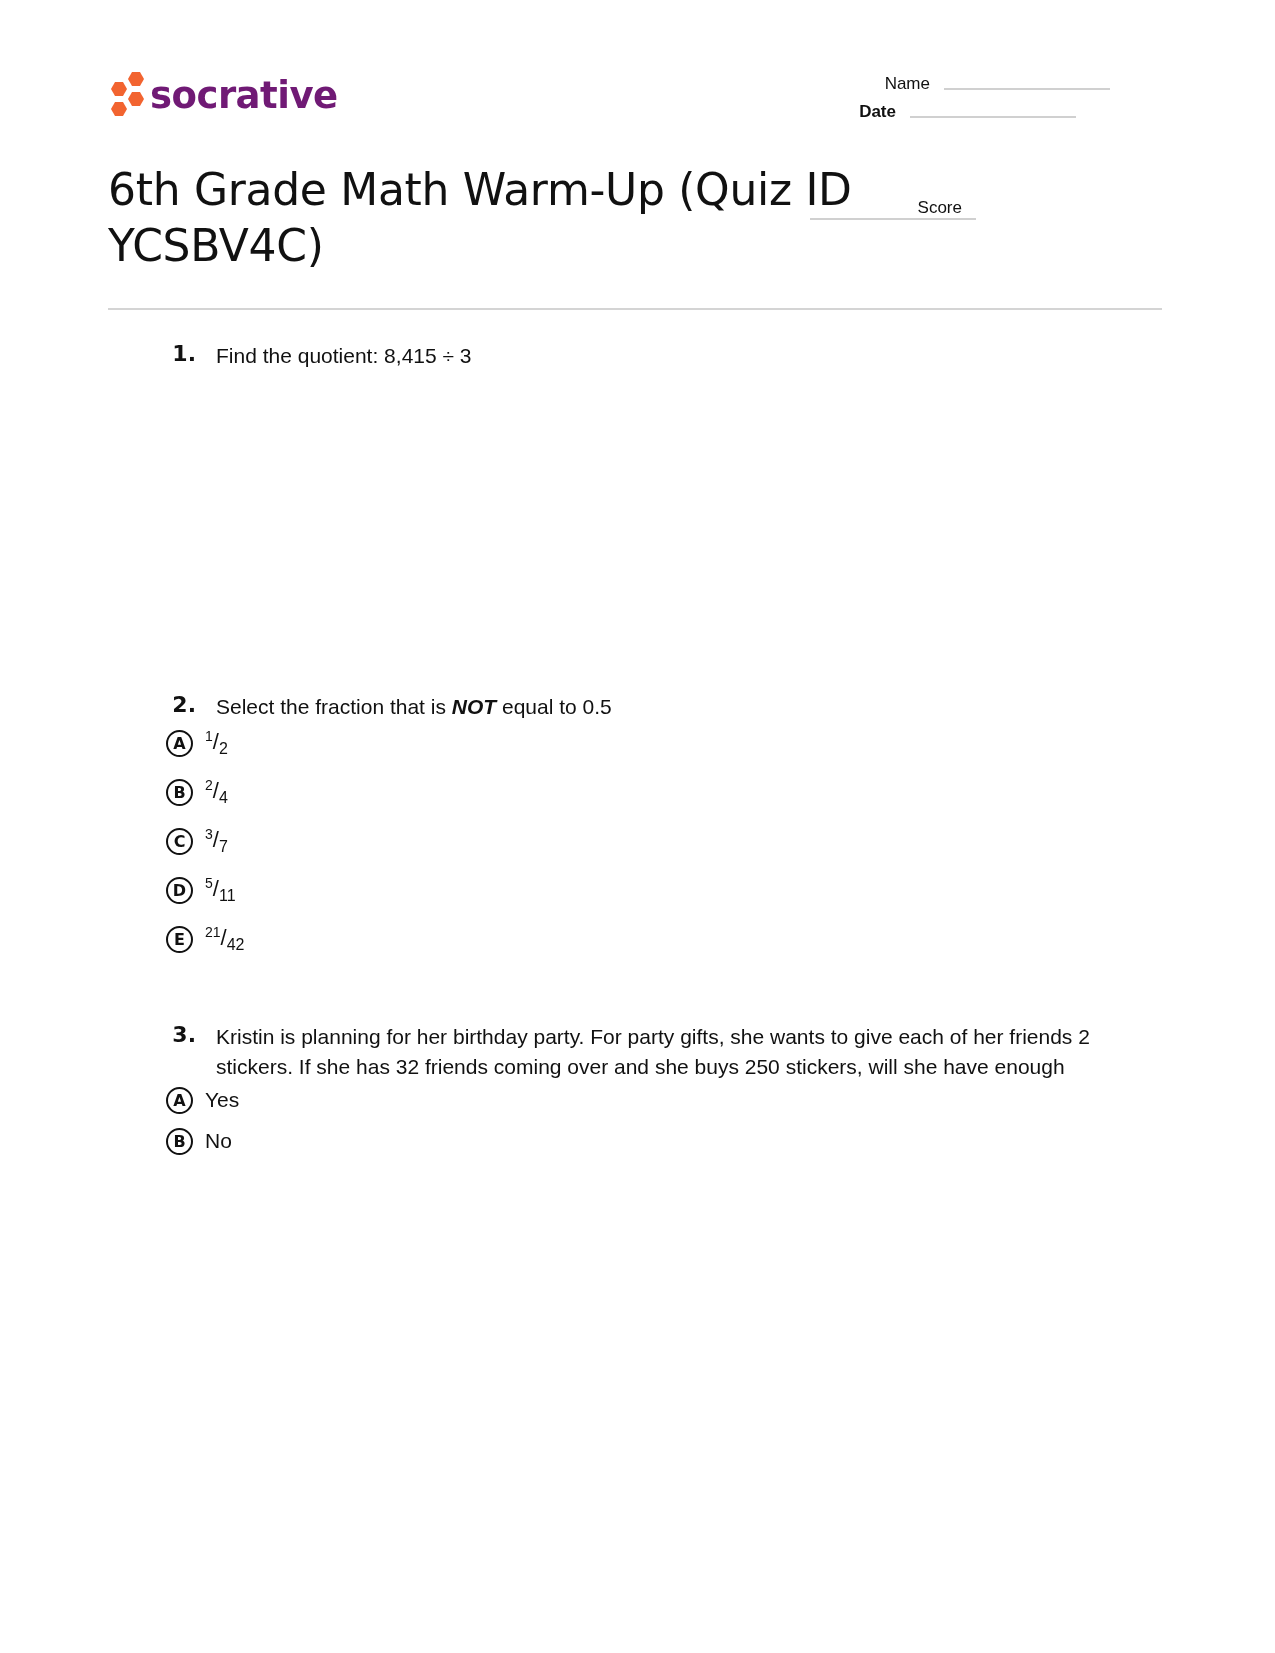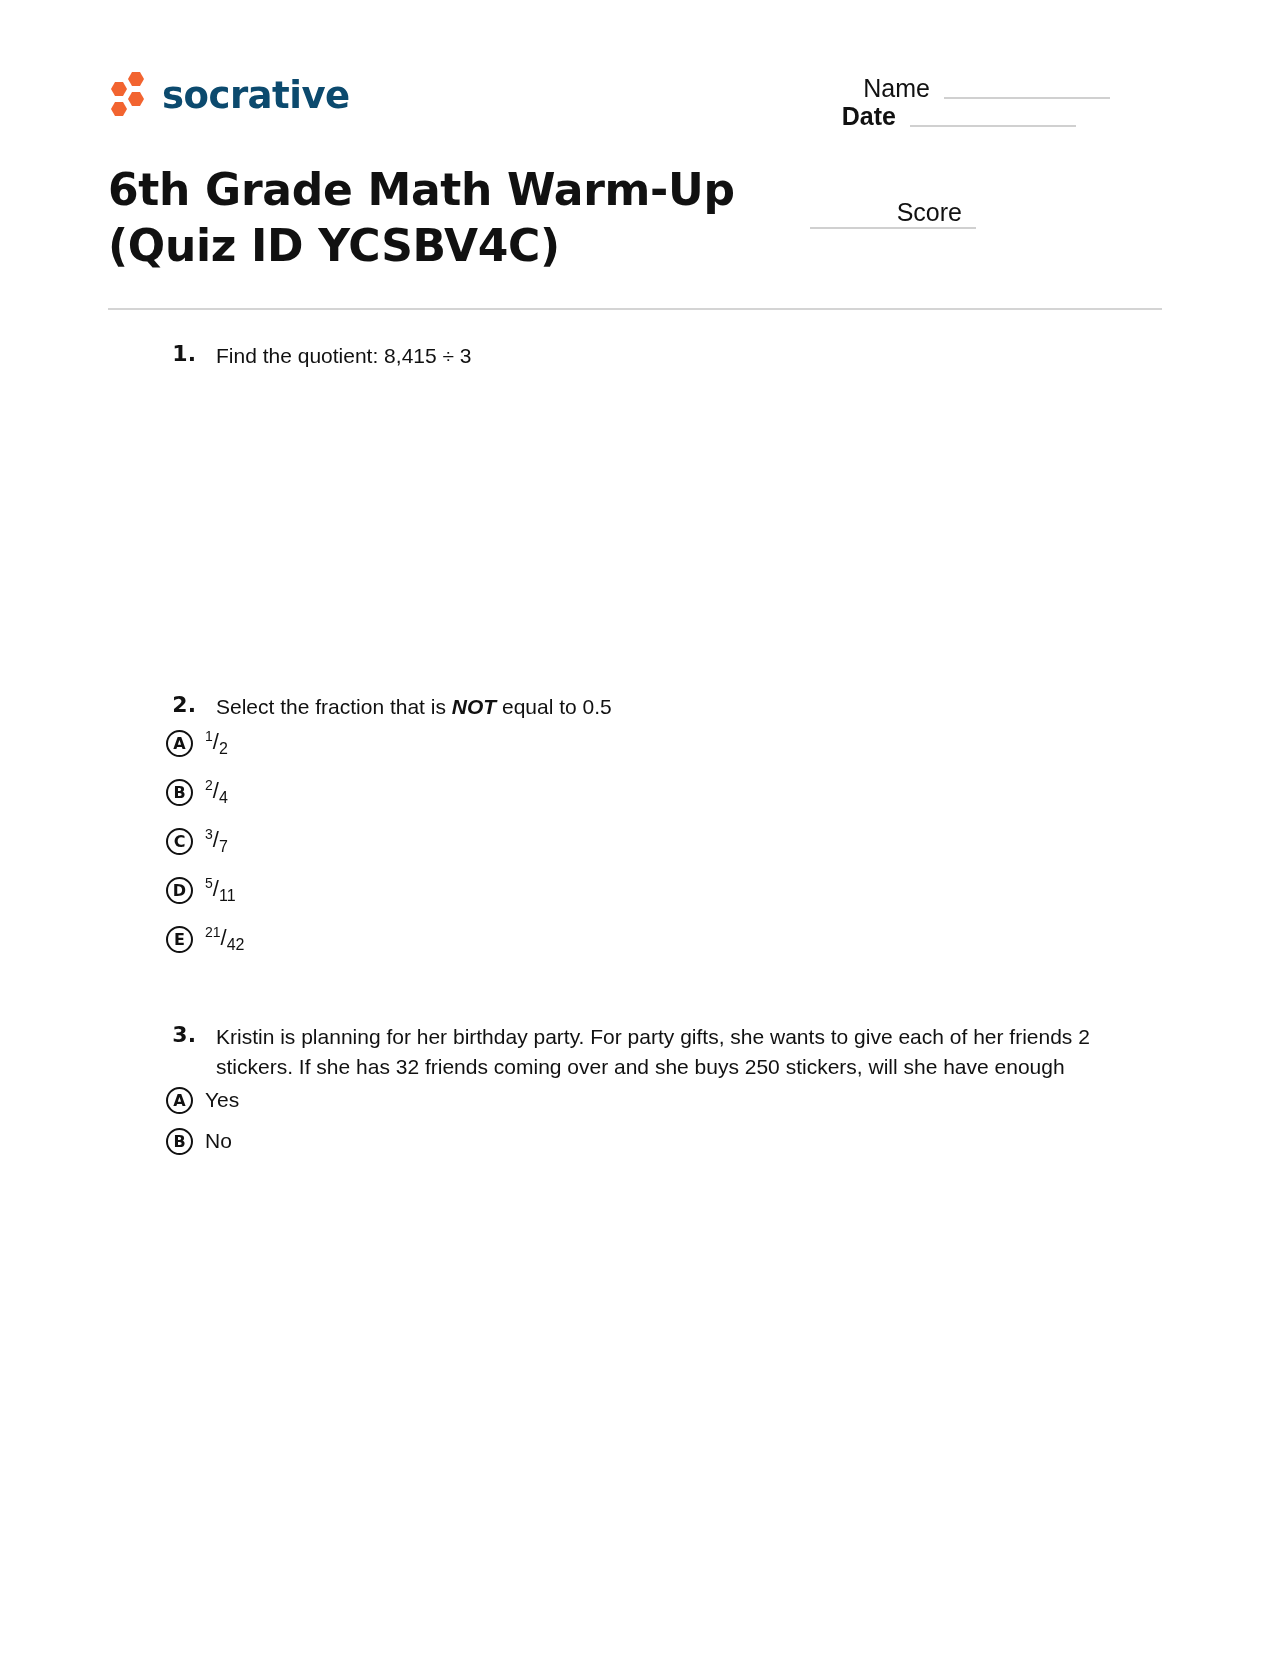--- a/index.html
+++ b/index.html
@@ -1,22 +1,22 @@
 <!DOCTYPE html>
 <html><head>
   <meta charset="utf-8">
   <style>
     html, body { margin: 0; padding: 0; background: #ffffff; }
     body { width: 1275px; height: 1653px; position: relative; font-family: "Liberation Sans", sans-serif; color: #111; overflow: hidden; }
     .logo { position: absolute; left: 108px; top: 70px; display: flex; align-items: center; }
     .logo svg { width: 38px; height: 50px; }
-    .logo-text { font-family: "DejaVu Sans", sans-serif; font-size: 37px; font-weight: 600; letter-spacing: -0.5px; margin-left: 16px; color: #0c4a6e; }
-    .title { position: absolute; left: 108px; top: 162px; width: 760px; font-family: "DejaVu Sans", sans-serif; font-weight: bold; font-size: 44px; line-height: 56px; color: #111; letter-spacing: -0.3px; }
+    .logo-text { font-family: "DejaVu Sans", sans-serif; font-size: 37px; font-weight: 600; letter-spacing: -0.5px; margin-left: 4px; color: #701a75; }
+    .title { position: absolute; left: 108px; top: 162px; width: 760px; font-family: "DejaVu Sans", sans-serif; font-weight: normal; font-size: 44px; line-height: 56px; color: #111; letter-spacing: -0.3px; }
     .field { position: absolute; display: flex; align-items: flex-end; }
-    .field-label { width: 120px; text-align: right; font-size: 25px; color: #111; margin-right: 14px; }
+    .field-label { width: 120px; text-align: right; font-size: 17px; color: #111; margin-right: 14px; }
     .field-line { width: 166px; border-bottom: 2px solid #d0d0d0; margin-bottom: 4px; }
     .divider { position: absolute; left: 108px; top: 308px; width: 1054px; border-top: 2px solid #d4d4d4; }
     .q { position: absolute; left: 160px; width: 990px; }
     .q-num { position: absolute; left: 0; width: 36px; text-align: right; font-family: "DejaVu Sans", sans-serif; font-weight: bold; font-size: 22px; }
     .q-text { margin-left: 56px; font-size: 21px; line-height: 30px; }
     .q-text b { font-style: italic; }
     .opt { position: absolute; left: 166px; display: flex; align-items: center; height: 34px; }
     .opt-circle { width: 27px; height: 27px; border: 2px solid #111; border-radius: 50%; display: flex; align-items: center; justify-content: center; font-family: "DejaVu Sans", sans-serif; font-weight: bold; font-size: 16px; box-sizing: border-box; }
     .opt-text { margin-left: 12px; font-size: 21px; }
     .frac sup { font-size: 14px; vertical-align: 8px; }

